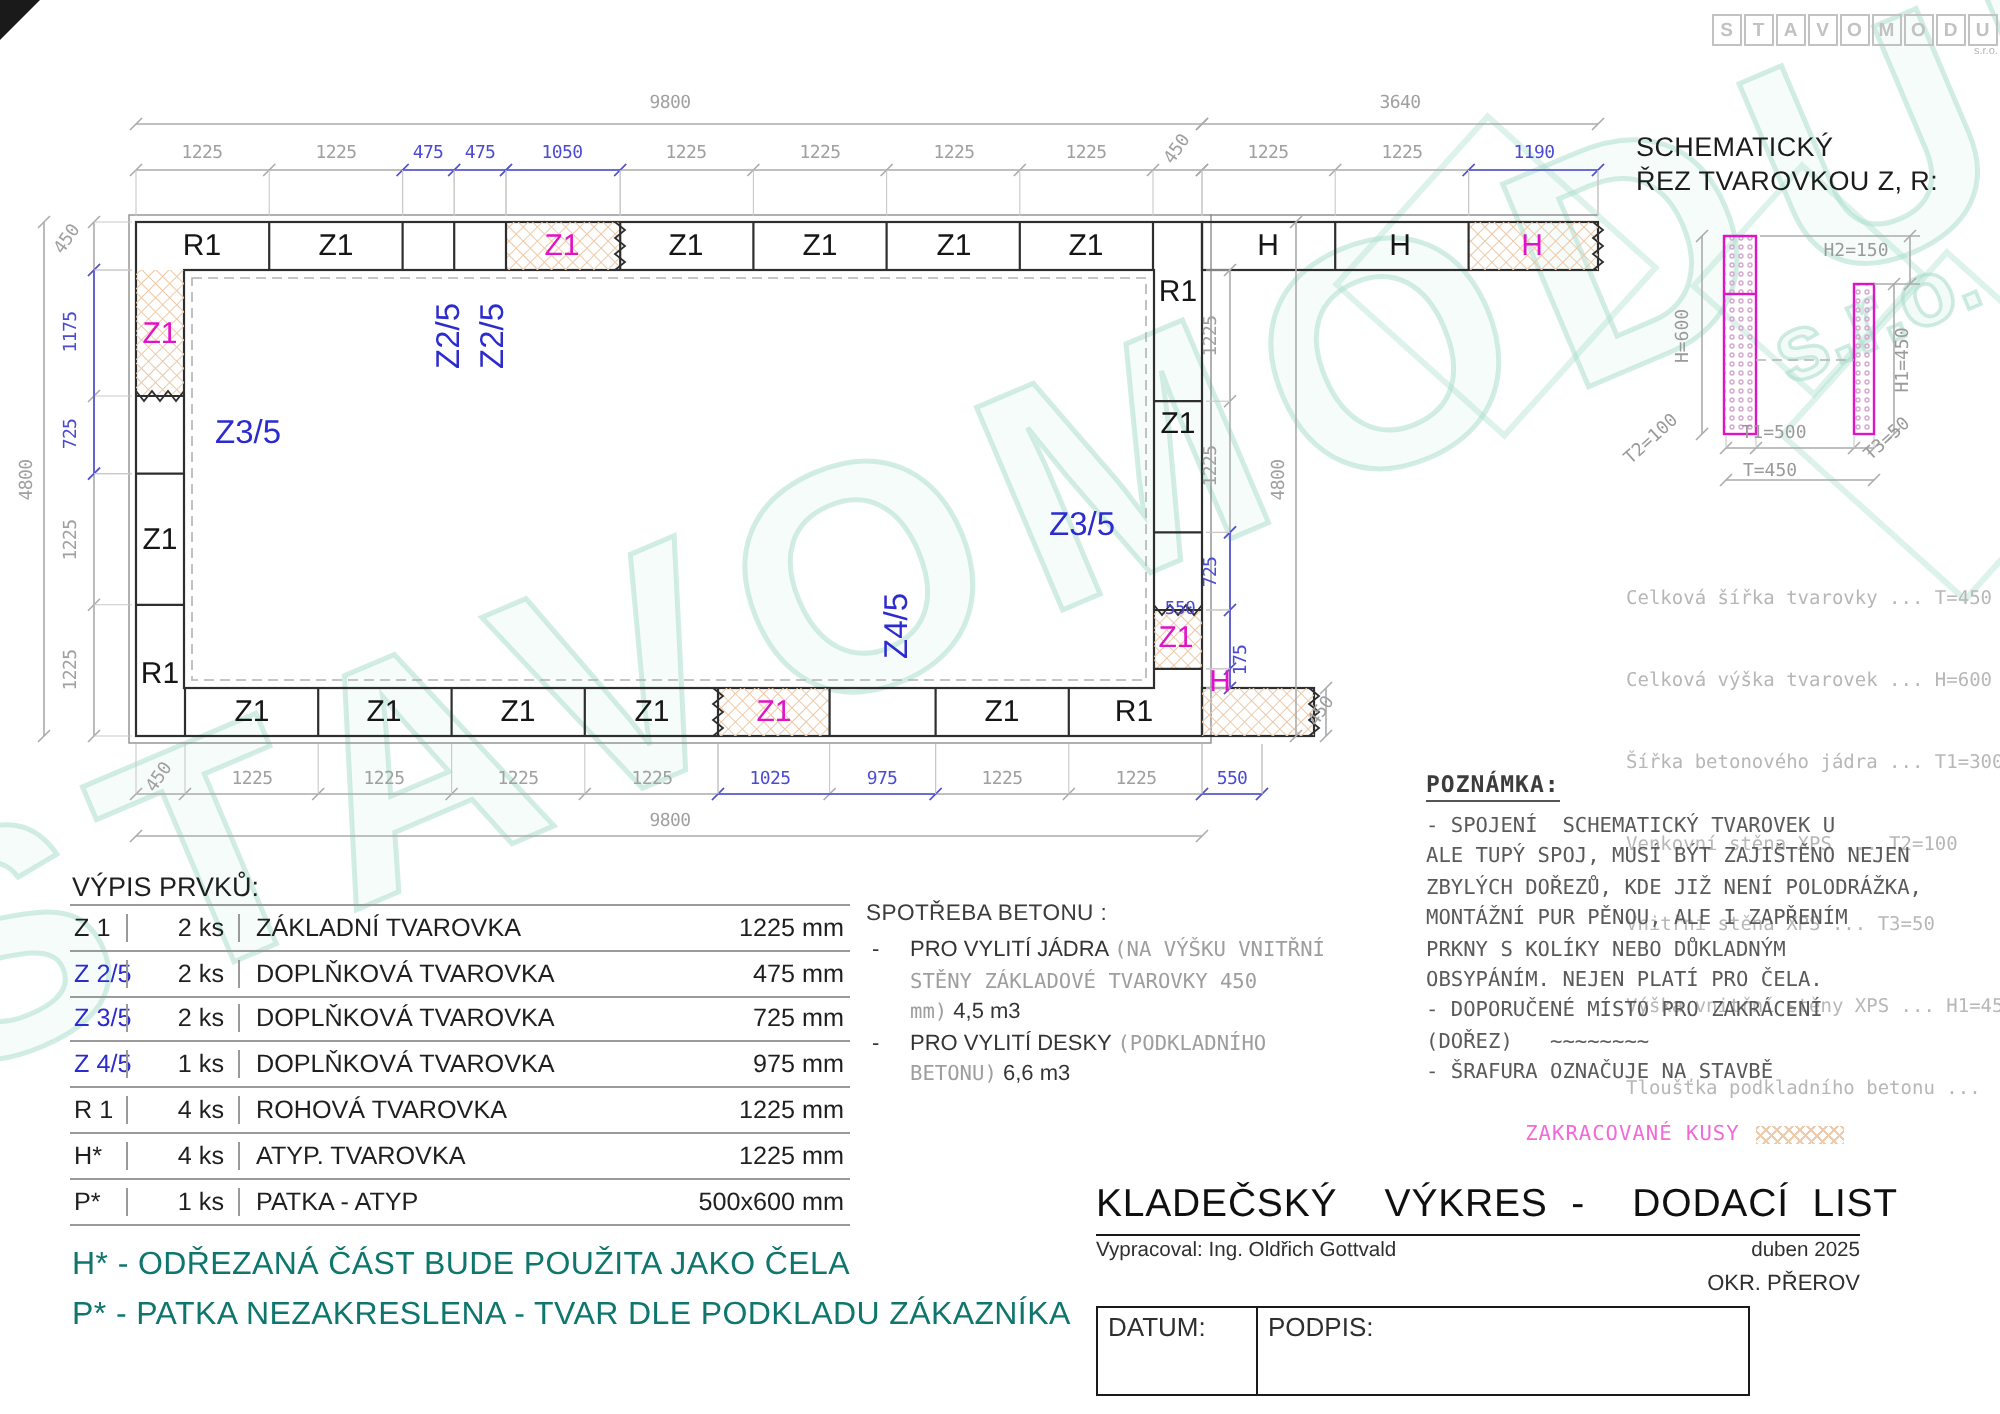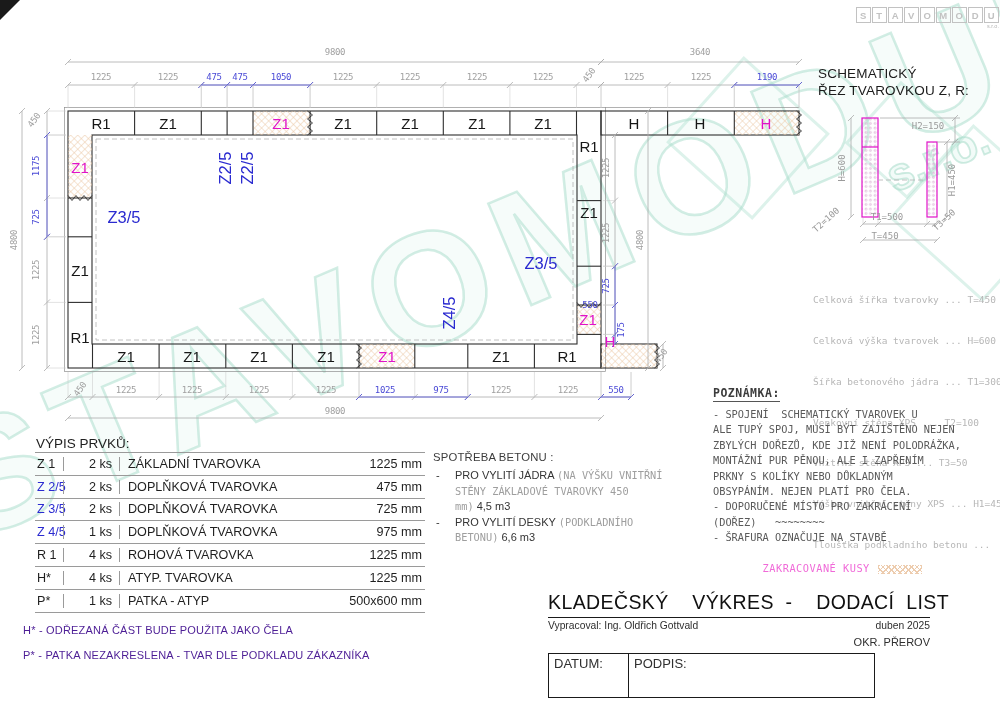--- a/index.html
+++ b/index.html
@@ -66,21 +66,21 @@
 
   .vypis-h{position:absolute;left:36px;top:436px;font-size:13.5px;color:#1f1f1f}
   .vtable{position:absolute;left:35px;top:452px;width:390px;border-top:1px solid #9a9a9a}
   .vrow{display:flex;height:21.8px;border-bottom:1px solid #9a9a9a;align-items:center;
       font-size:12.6px;color:#1f1f1f}
   .vc1{width:26px;padding-left:2px;white-space:nowrap}
   .vc2{width:56px;border-left:1px solid #9a9a9a;text-align:right;padding-right:7px;box-sizing:border-box}
   .vc3{width:195px;border-left:1px solid #9a9a9a;padding-left:8px;box-sizing:border-box;white-space:nowrap}
   .vc4{flex:1;text-align:right;padding-right:3px;white-space:nowrap}
   .blue{color:#2b2bd0}
-  .bnote{position:absolute;left:23px;font-size:11px;color:#4c1d95;letter-spacing:.2px;white-space:nowrap}
+  .bnote{position:absolute;left:36px;font-size:16px;color:#0f766e;letter-spacing:.2px;white-space:nowrap}
 
   .beton{position:absolute;left:433px;top:450px;width:290px;font-size:11px;line-height:15.4px;color:#343434}
   .beton-h{font-size:11.3px;color:#3c3c3c;margin-bottom:3px;letter-spacing:.2px}
   .bitem{padding-left:22px;position:relative}
   .bdash{position:absolute;left:3px}
   .bgray{color:#9e9e9e;font-family:"DejaVu Sans Mono",monospace;font-size:10.3px}
 
   .tb{position:absolute;left:548px;top:591px;width:382px}
   .tb-title{font-size:19.5px;color:#101010;white-space:pre;letter-spacing:.4px;word-spacing:6px;
       border-bottom:1.5px solid #1a1a1a;padding-bottom:3px}

